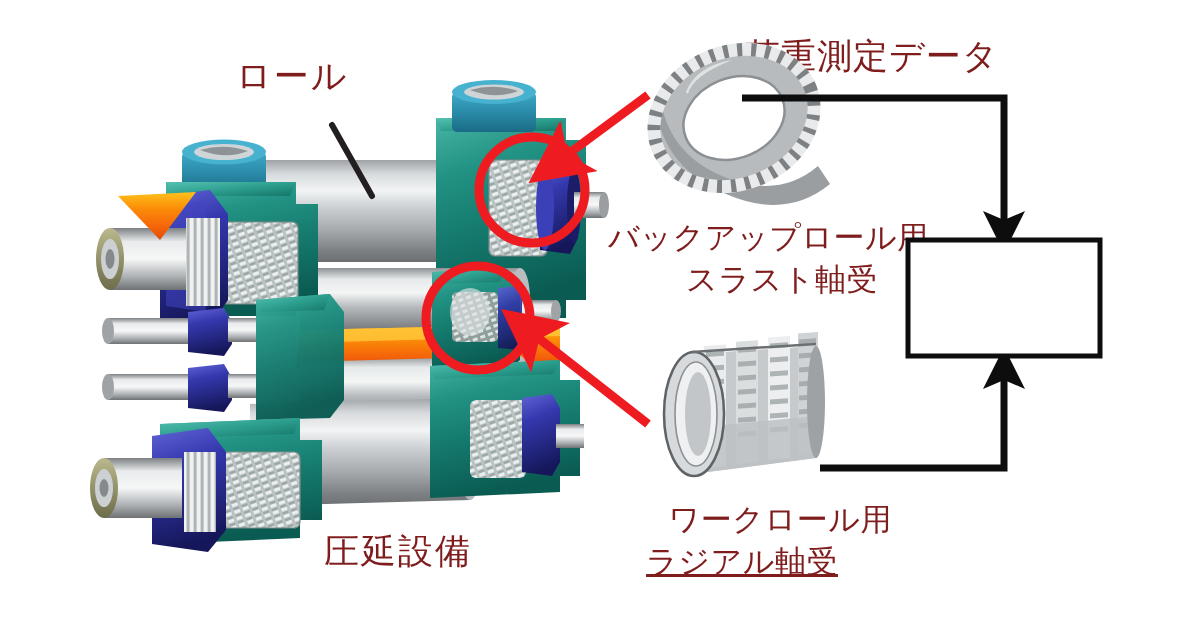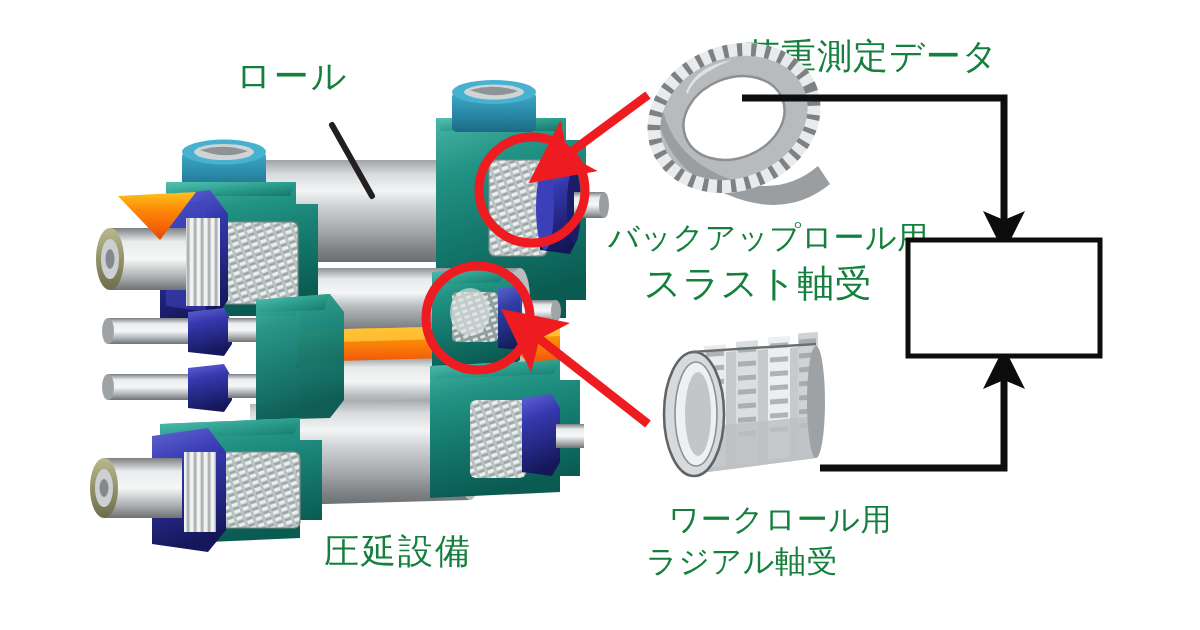--- a/index.html
+++ b/index.html
@@ -3,21 +3,21 @@
 <meta charset="utf-8">
 <style>
   html,body{margin:0;padding:0;}
   body{
     width:1200px;height:630px;
     background:#ffffff;
     font-family:"Liberation Sans","DejaVu Sans",sans-serif;
     overflow:hidden;position:relative;
   }
   #stage{position:absolute;left:0;top:0;width:1200px;height:630px;}
-  .lbl{position:absolute;color:#15803d;white-space:pre;line-height:1.28;}
+  .lbl{position:absolute;color:#7f1d1d;white-space:pre;line-height:1.28;}
   .jp{font-family:"DejaVu Sans","Liberation Sans",sans-serif;font-weight:400;}
   .ctr{text-align:center;}
   svg{position:absolute;left:0;top:0;}
   #art{z-index:1}
   #anno{z-index:3}
   #labels{z-index:4}
 </style>
 </head>
 <body>
 
@@ -318,22 +318,22 @@
 
   <div id="labels">
 
     <div class="lbl jp" style="left:745px;top:34px;font-size:35px;letter-spacing:1px;">荷重測定データ</div>
 
     <div class="lbl jp" style="left:236px;top:54px;font-size:35px;letter-spacing:2px;">ロール</div>
 
     <div class="lbl jp" style="left:324px;top:497px;font-size:35px;letter-spacing:2px;margin-top:32px;">圧延設備</div>
 
     <div class="lbl jp ctr" style="left:608px;top:218px;width:300px;font-size:31px;letter-spacing:0.5px;">バックアップロール用</div>
-    <div class="lbl jp ctr" style="left:608px;top:260px;width:300px;font-size:37px;letter-spacing:0.5px;">スラスト軸受</div>
+    <div class="lbl jp ctr" style="left:632px;top:260px;width:300px;font-size:31px;letter-spacing:0.5px;">スラスト軸受</div>
 
     <div class="lbl jp ctr" style="left:592px;top:500px;width:300px;font-size:31px;letter-spacing:0.5px;text-align:right;">ワークロール用</div>
-    <div class="lbl jp ctr" style="left:592px;top:542px;width:300px;font-size:31px;letter-spacing:0.5px;">ラジアル軸受</div>
+    <div class="lbl jp ctr" style="left:592px;top:542px;width:300px;font-size:31px;letter-spacing:0.5px;text-decoration:underline;">ラジアル軸受</div>
 
     <div class="lbl jp ctr" style="left:908px;top:255px;width:192px;font-size:31px;letter-spacing:1px;">データ</div>
     <div class="lbl jp ctr" style="left:908px;top:300px;width:192px;font-size:31px;letter-spacing:1px;">分析</div>
   </div>
 
 </div>
 
 </body></html>

